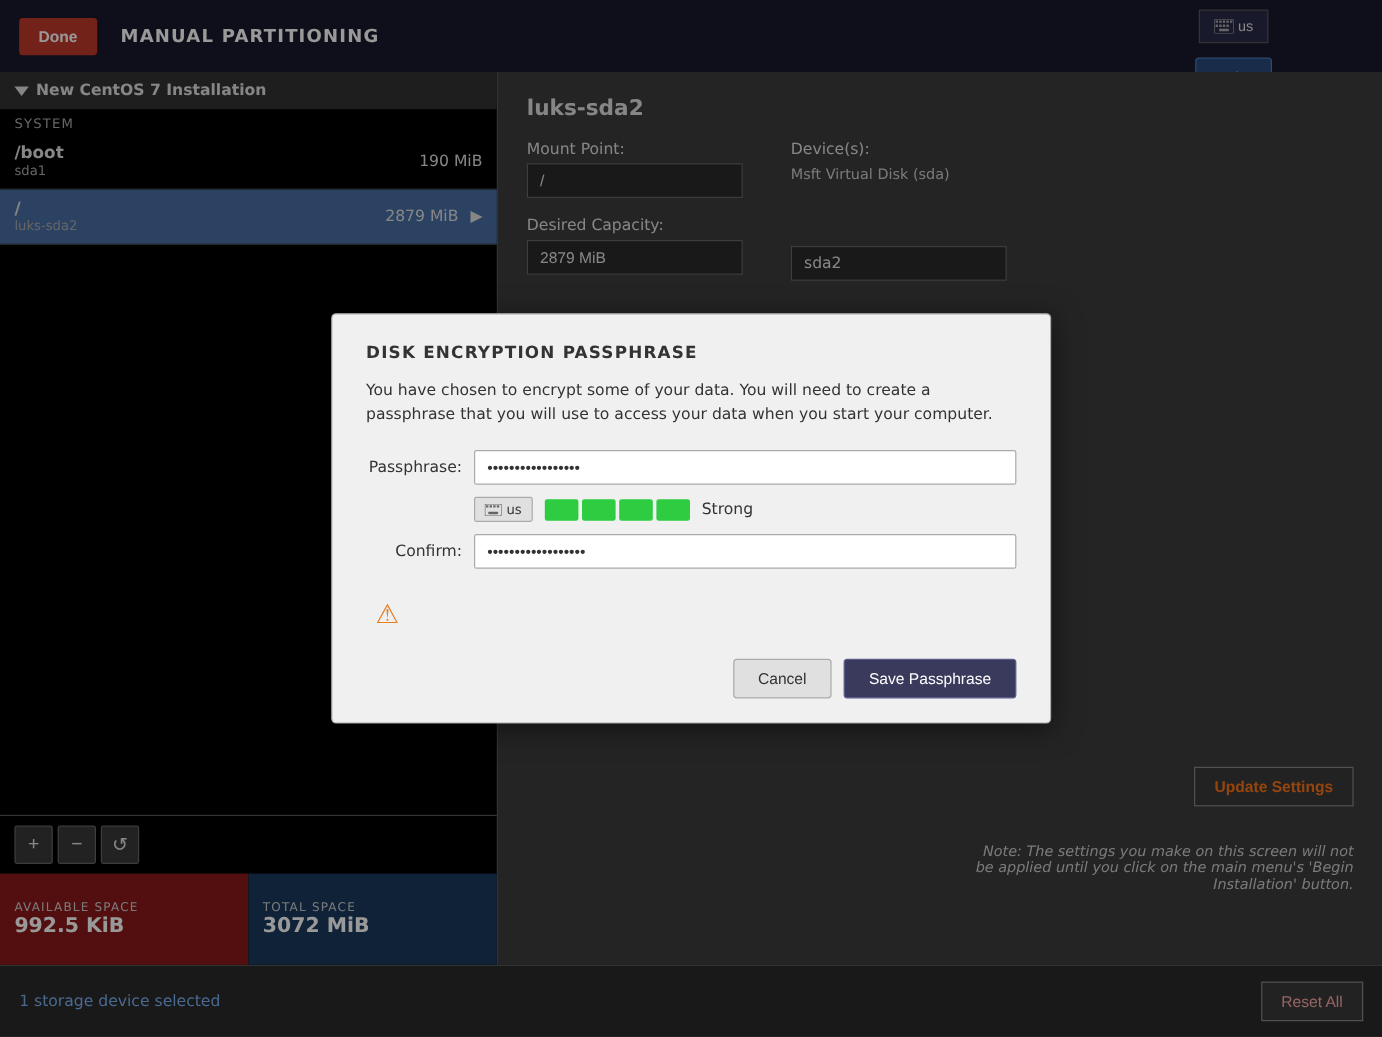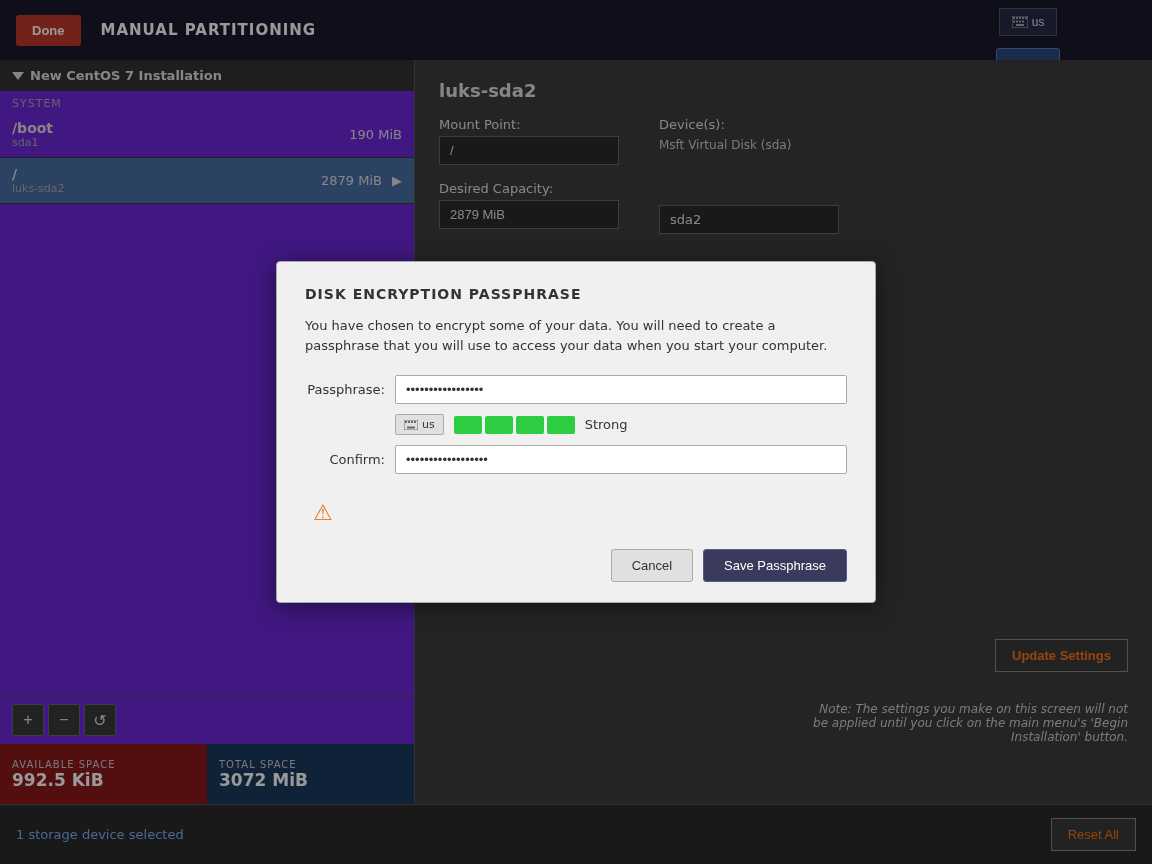--- a/index.html
+++ b/index.html
@@ -79,21 +79,21 @@
 
     
     .main-content {
       display: flex;
       height: calc(864px - 60px - 60px);
     }
 
     
     .left-panel {
       width: 415px;
-      background: #6d28d9;
+      background: #000000;
       border-right: 1px solid #555;
       display: flex;
       flex-direction: column;
     }
     .left-panel-header {
       background: #333;
       padding: 8px 12px;
       display: flex;
       align-items: center;
       gap: 6px;
@@ -169,21 +169,21 @@
       cursor: pointer;
       display: flex;
       align-items: center;
       justify-content: center;
       border-radius: 2px;
     }
 
     
     .space-bar {
       display: flex;
-      height: 60px;
+      height: 76px;
     }
     .space-available {
       background: #8b1a1a;
       flex: 1;
       display: flex;
       flex-direction: column;
       justify-content: center;
       padding: 8px 12px;
     }
     .space-total {
@@ -296,21 +296,21 @@
       padding: 0 16px;
     }
     .storage-link {
       color: #7ab0f0;
       cursor: pointer;
       font-size: 13px;
     }
     .reset-all-btn {
       background: #3a3a3a;
       border: 1px solid #888;
-      color: #f97316;
+      color: #fca5a5;
       padding: 8px 16px;
       font-size: 13px;
       cursor: pointer;
     }
 
     
     .overlay {
       position: absolute;
       top: 0;
       left: 0;

